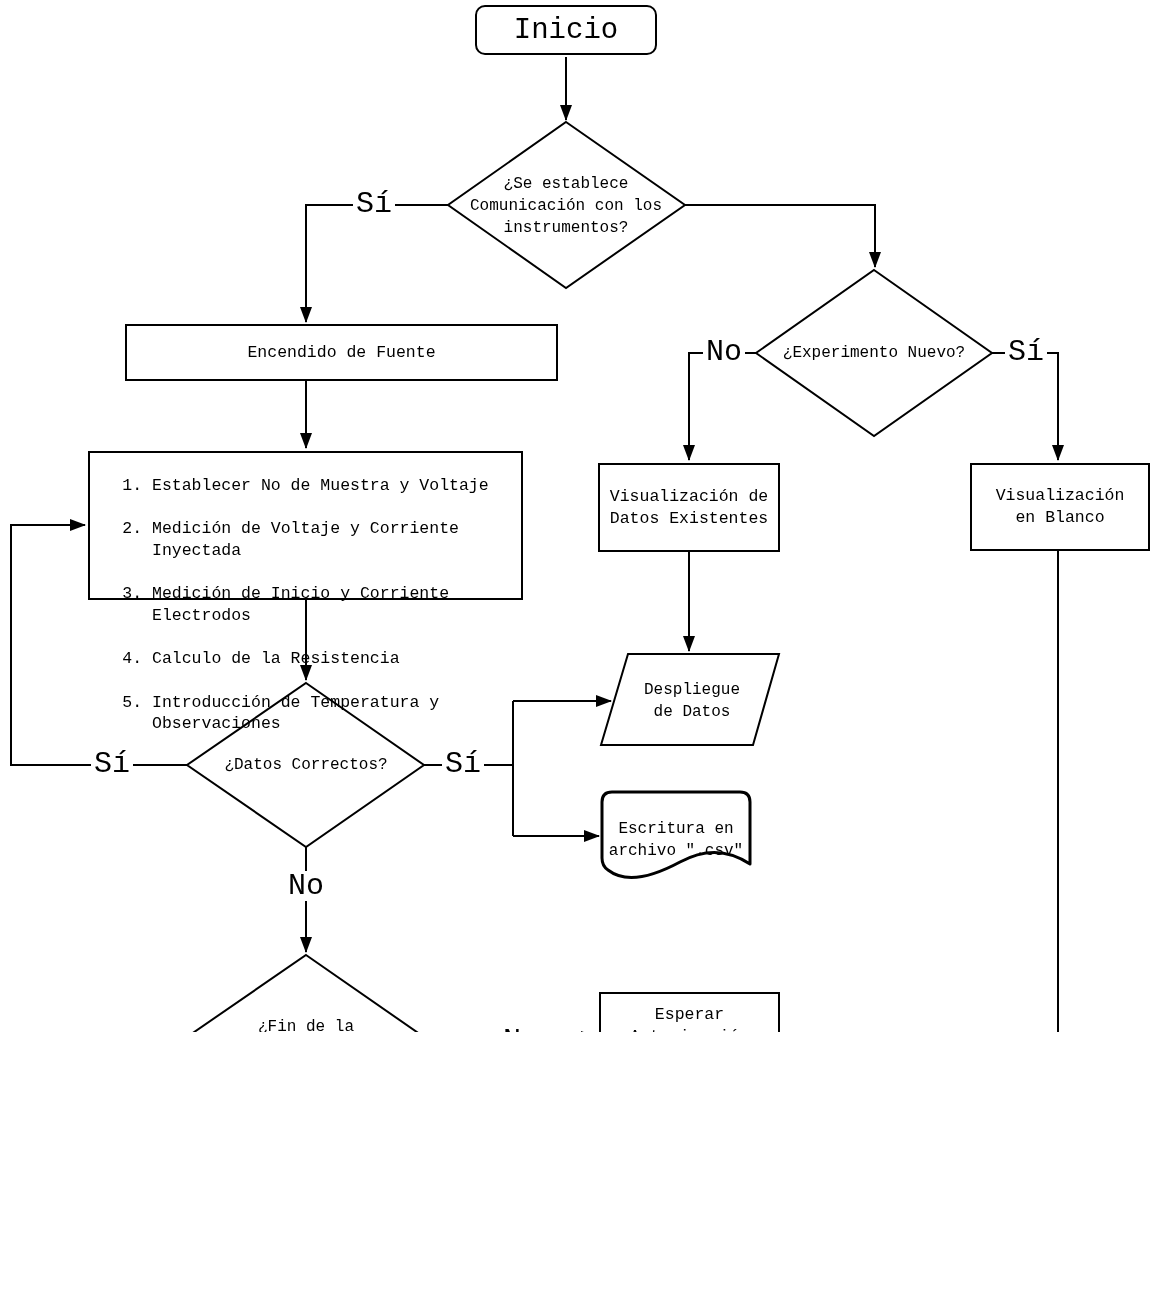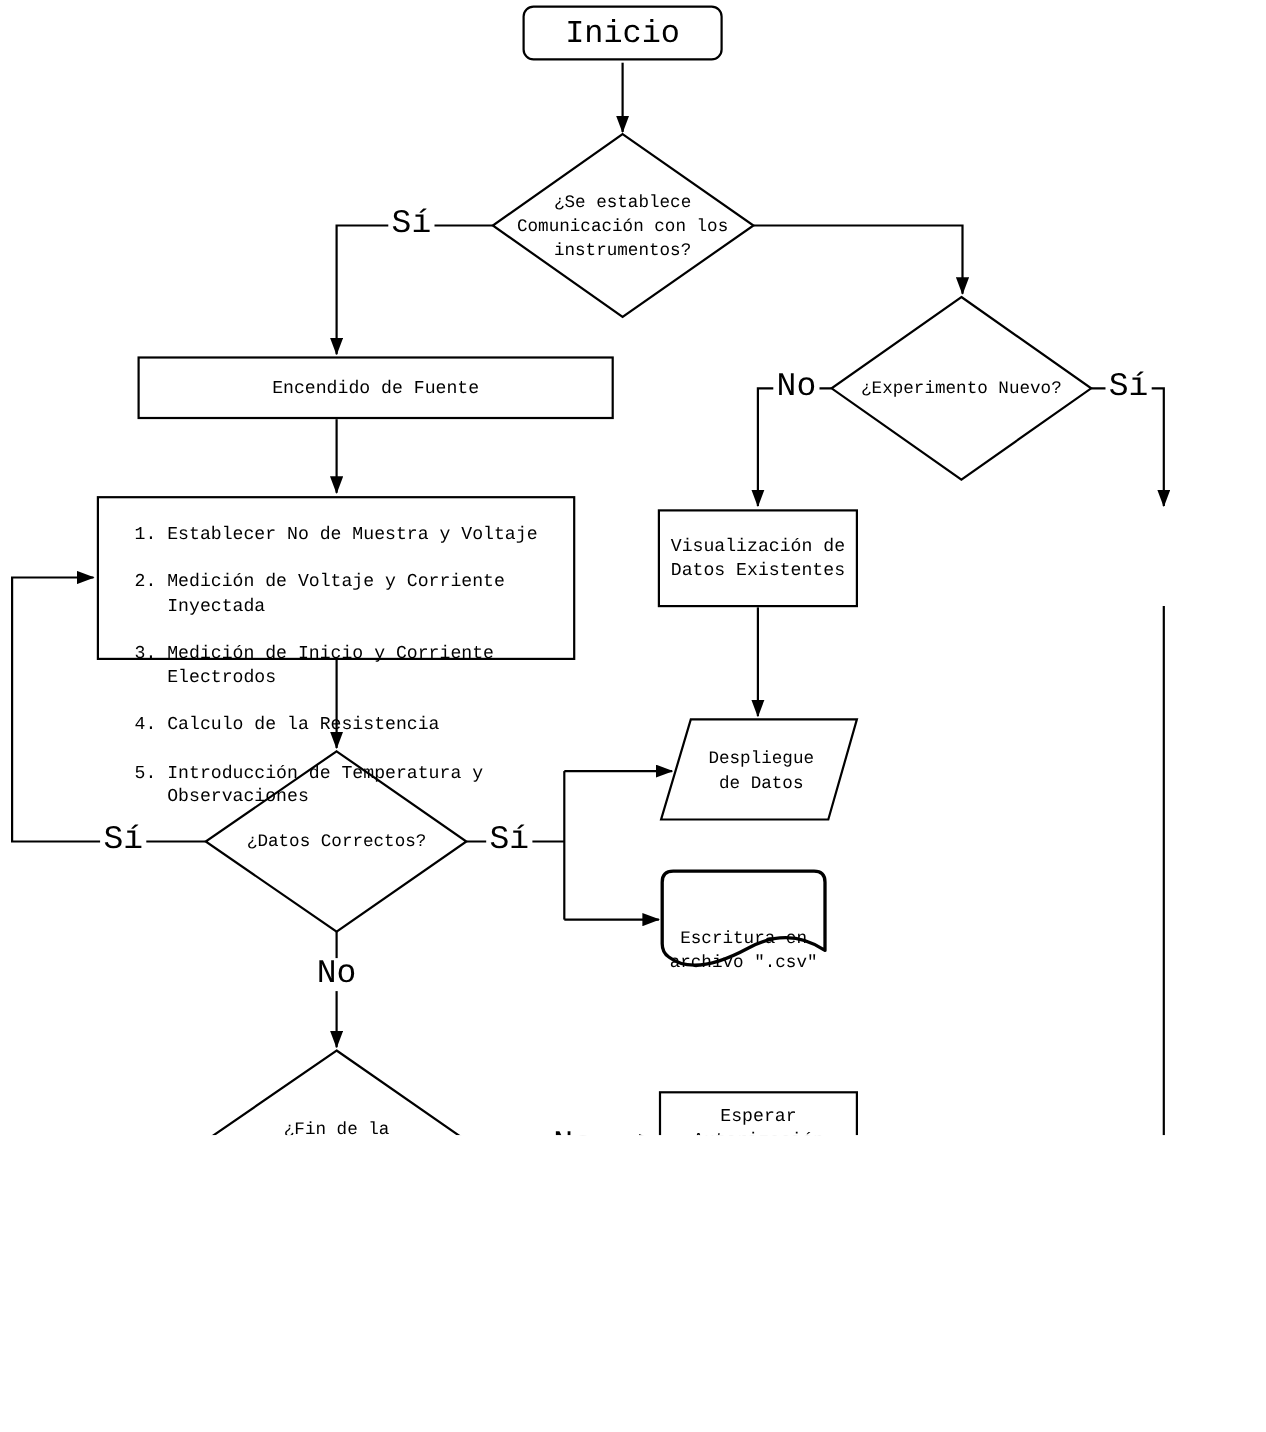--- a/index.html
+++ b/index.html
@@ -97,37 +97,41 @@
       <li>Introducción de Temperatura y
 Observaciones</li>
     </ol>
   </div>
 
   <div class="box" style="left:598px;top:463px;width:182px;height:89px;">
     <span>Visualización de
 Datos Existentes</span>
   </div>
 
+  <div class="box" style="left:970px;top:463px;width:180px;height:88px;">
+    <span>Visualización
+en Blanco</span>
+  </div>
 
   <div class="box" style="left:599px;top:992px;width:181px;height:90px;">
     <span>Esperar Autorización
 de Usuario</span>
   </div>
 
 
   <div class="shape-label" style="left:566px;top:206px;">¿Se establece
 Comunicación con los
 instrumentos?</div>
   <div class="shape-label" style="left:306px;top:765px;">¿Datos Correctos?</div>
   <div class="shape-label" style="left:306px;top:1038px;">¿Fin de la
 Experimentación?</div>
   <div class="shape-label" style="left:874px;top:353px;">¿Experimento Nuevo?</div>
   <div class="shape-label" style="left:692px;top:701px;text-align:center;">Despliegue
 de Datos</div>
-  <div class="shape-label" style="left:676px;top:840px;margin-top:24px;">Escritura en
+  <div class="shape-label" style="left:676px;top:840px;">Escritura en
 archivo ".csv"</div>
 
   <div class="edge-label" style="left:374px;top:204px;">Sí</div>
   <div class="edge-label" style="left:724px;top:352px;">No</div>
   <div class="edge-label" style="left:1026px;top:352px;">Sí</div>
   <div class="edge-label" style="left:112px;top:764px;">Sí</div>
   <div class="edge-label" style="left:463px;top:764px;">Sí</div>
   <div class="edge-label" style="left:306px;top:886px;">No</div>
   <div class="edge-label" style="left:521px;top:1041px;">No</div>
   <div class="edge-label" style="left:308px;top:1194px;">Sí</div>

